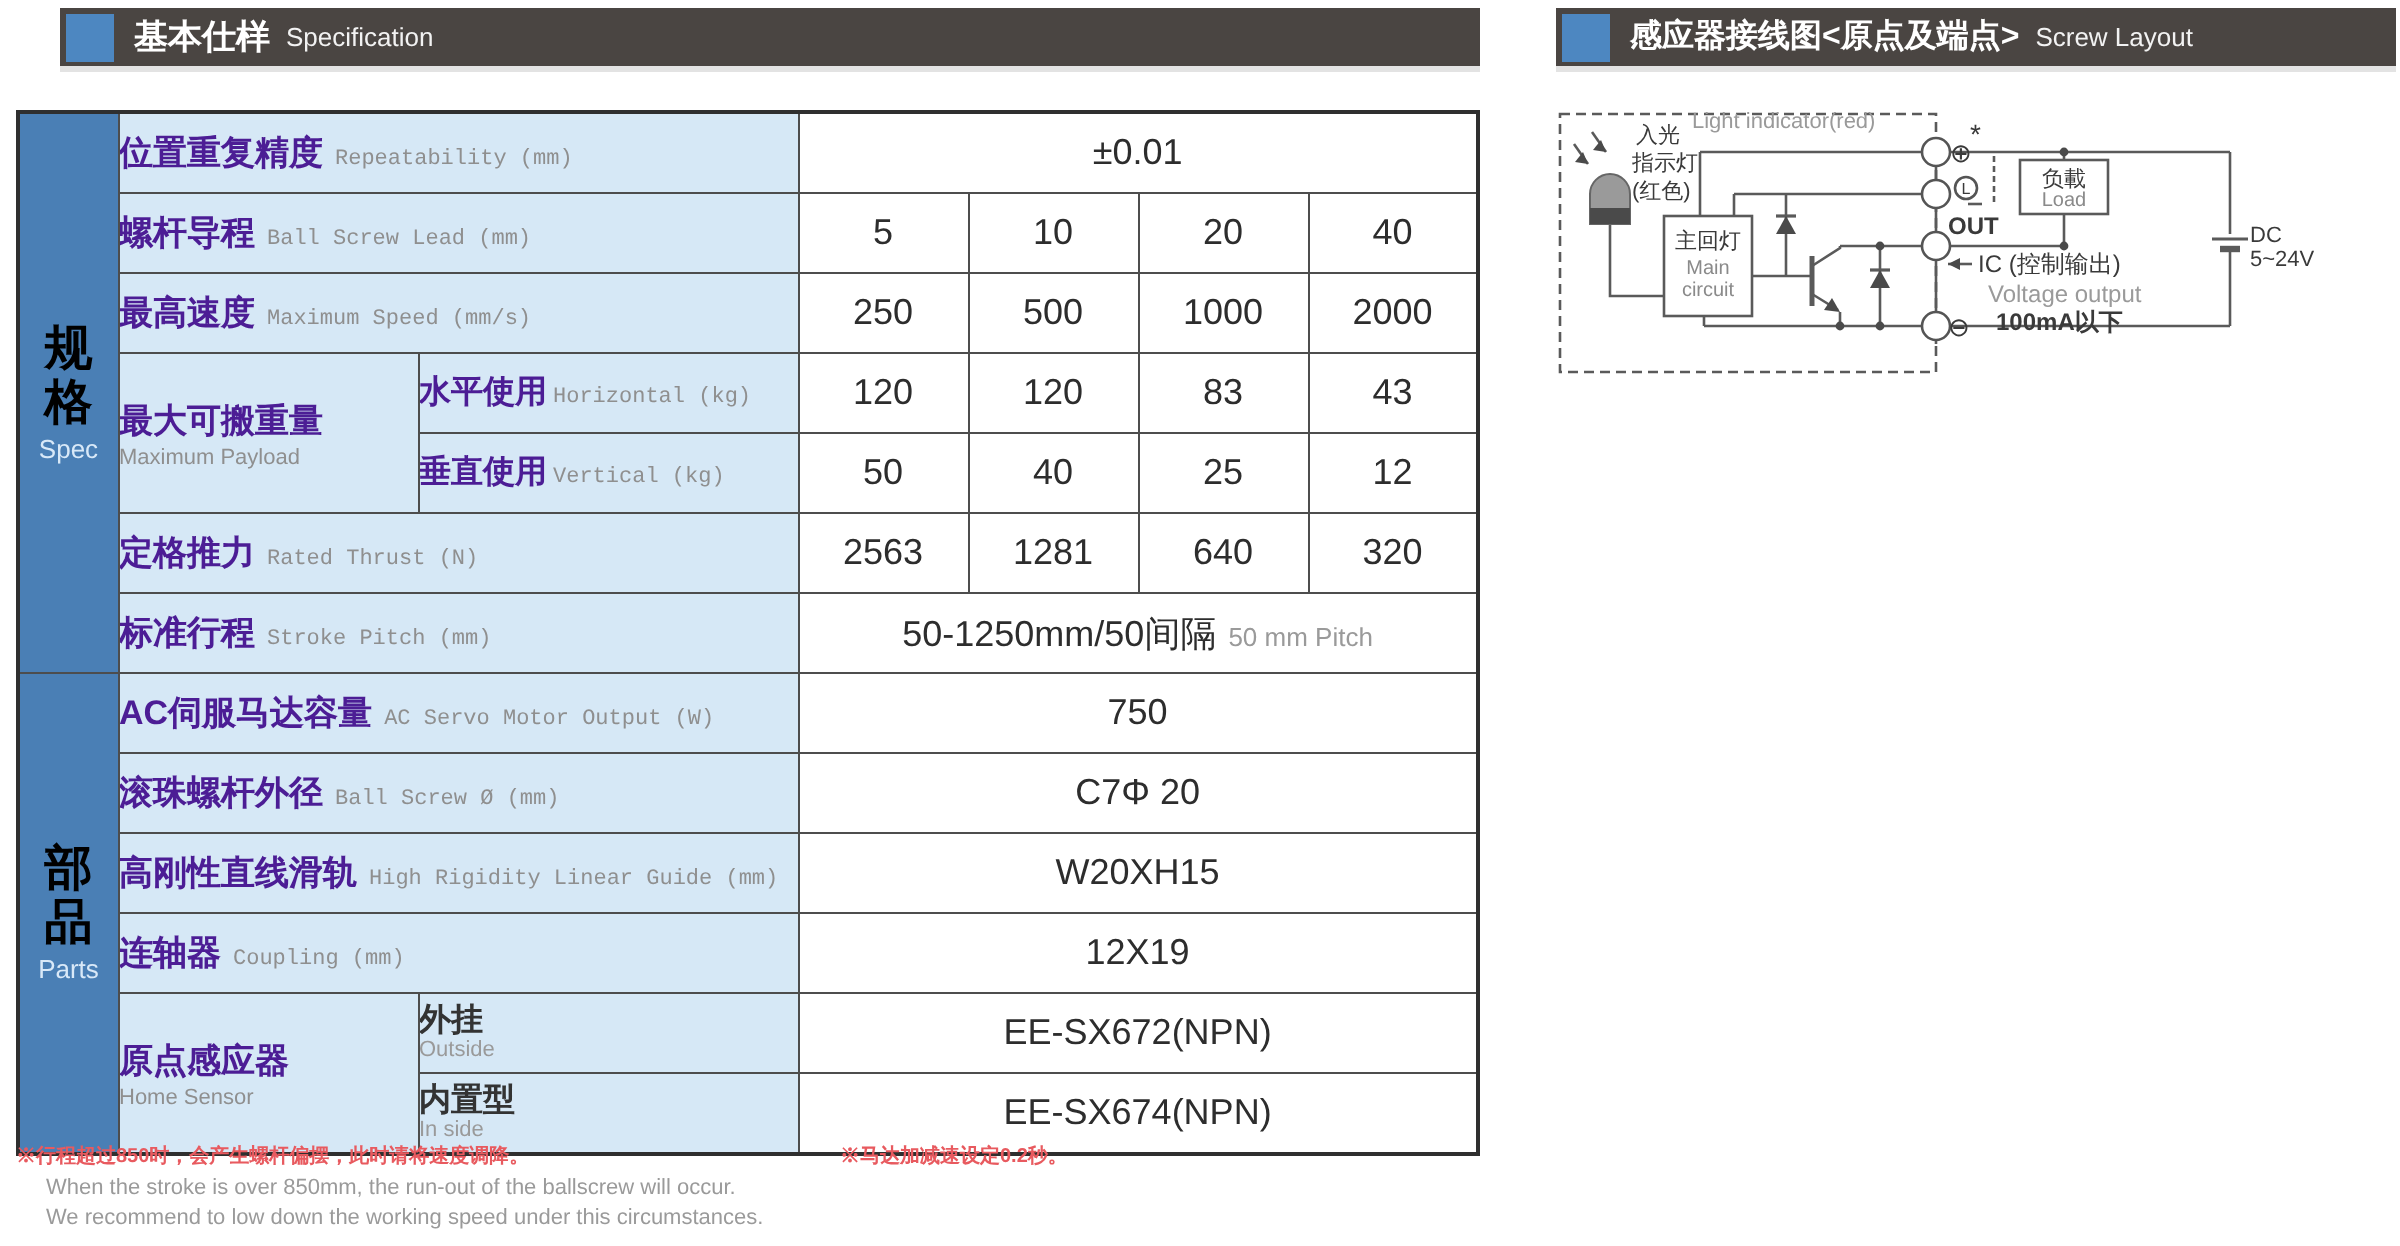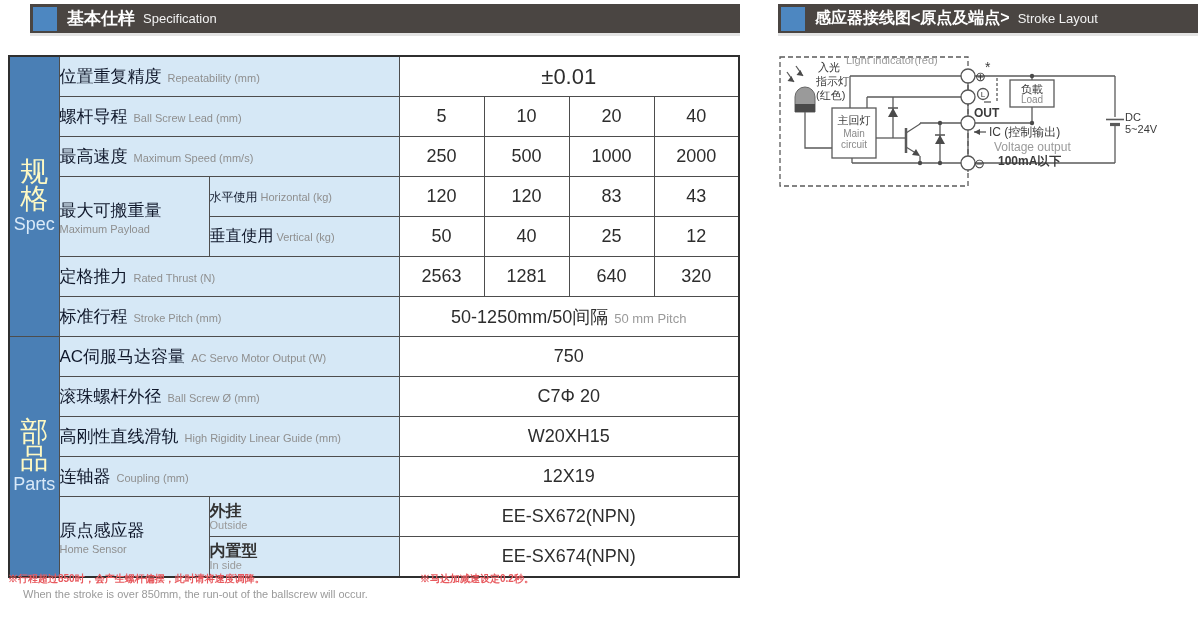--- a/index.html
+++ b/index.html
@@ -10,25 +10,25 @@
   .hbar-left{left:30px;width:710px;}
   .hbar-right{left:778px;width:420px;}
   .hsq{width:24px;height:24px;background:#4d87c1;margin-left:3px;flex:0 0 auto;}
   .htitle-zh{color:#fff;font-size:17px;font-weight:bold;margin-left:10px;white-space:nowrap;text-align:center;}
   .htitle-en{color:#f2f2f2;font-size:13px;margin-left:8px;white-space:nowrap;}
 
   
   table.spec{position:absolute;left:8px;top:55px;width:730px;border-collapse:collapse;table-layout:fixed;border:2px solid #2f2f2f;}
   table.spec td{border:1px solid #4d4d4d;height:39px;padding:0;overflow:hidden;}
   .sec{background:#4a7fb5;text-align:center;vertical-align:middle;}
-  .sec-zh{width:28px;margin:0 auto;word-break:break-all;color:#fef9c3;font-size:28px;font-weight:normal;line-height:27px;}
-  .sec-en{color:#d9e9f8;font-size:18px;margin-top:2px;}
+  .sec-zh{width:28px;margin:0 auto;word-break:break-all;color:#000000;font-size:24px;font-weight:bold;line-height:27px;}
+  .sec-en{color:#d9e9f8;font-size:13px;margin-top:2px;}
   .lbl{background:#d6e8f6;vertical-align:middle;padding-left:12px;}
-  .zh{font-size:17px;color:#0f172a;font-weight:400;}
-  .en{font-size:11px;color:#8f8f8f;font-weight:normal;margin-left:6px;}
+  .zh{font-size:17px;color:#4c1d95;font-weight:700;}
+  .en{font-size:11px;color:#8f8f8f;font-weight:normal;margin-left:6px;font-family:Liberation Mono, monospace;}
   .enb{font-size:11px;color:#8f8f8f;display:block;margin-top:1px;}
   .zhs{font-size:16px;color:#333;font-weight:600;display:block;line-height:16px;}
   .ens{font-size:11px;color:#9a9a9a;display:block;line-height:12px;}
   .val{background:#fff;text-align:center;vertical-align:middle;font-size:18px;color:#2d2d2d;}
   .val .sub{font-size:13px;color:#9a9a9a;margin-left:6px;text-align:right;}
 
   
   .note{position:absolute;top:571px;}
   .note-l{left:8px;}
   .note-r{left:420px;}
@@ -44,59 +44,59 @@
 
 <div class="hbar hbar-left">
   <span class="hsq"></span>
   <span class="htitle-zh">基本仕样</span>
   <span class="htitle-en">Specification</span>
 </div>
 
 <div class="hbar hbar-right">
   <span class="hsq"></span>
   <span class="htitle-zh" style="font-size:16px;">感应器接线图&lt;原点及端点&gt;</span>
-  <span class="htitle-en">Stroke Layout</span>
+  <span class="htitle-en">Screw Layout</span>
 </div>
 
 <table class="spec">
   <colgroup>
       <col style="width:50px">
       <col style="width:150px">
       <col style="width:190px">
       <col style="width:85px">
       <col style="width:85px">
       <col style="width:85px">
       <col style="width:85px">
     </colgroup>
   <tbody>
       <tr>
     <td class="sec" rowspan="7">
       <div class="sec-zh">规格</div>
       <div class="sec-en">Spec</div>
     </td>
     <td class="lbl" colspan="2"><span class="zh">位置重复精度</span><span class="en">Repeatability (mm)</span></td>
-    <td class="val" colspan="4" style="font-size:22px;">±0.01</td>
+    <td class="val" colspan="4" style="font-size:18px;">±0.01</td>
   </tr>
   <tr>
     <td class="lbl" colspan="2"><span class="zh">螺杆导程</span><span class="en">Ball Screw Lead (mm)</span></td>
     <td class="val">5</td>
     <td class="val">10</td>
     <td class="val">20</td>
     <td class="val">40</td>
   </tr>
   <tr>
     <td class="lbl" colspan="2"><span class="zh">最高速度</span><span class="en">Maximum Speed (mm/s)</span></td>
     <td class="val">250</td>
     <td class="val">500</td>
     <td class="val">1000</td>
     <td class="val">2000</td>
   </tr>
   <tr>
     <td class="lbl" rowspan="2"><span class="zh">最大可搬重量</span><span class="enb">Maximum Payload</span></td>
-    <td class="lbl"><span class="zh" style="font-size:12px;">水平使用</span><span class="en" style="margin-left:3px;">Horizontal (kg)</span></td>
+    <td class="lbl"><span class="zh" style="font-size:16px;">水平使用</span><span class="en" style="margin-left:3px;">Horizontal (kg)</span></td>
     <td class="val">120</td>
     <td class="val">120</td>
     <td class="val">83</td>
     <td class="val">43</td>
   </tr>
   <tr>
     <td class="lbl"><span class="zh" style="font-size:16px;">垂直使用</span><span class="en" style="margin-left:3px;">Vertical (kg)</span></td>
     <td class="val">50</td>
     <td class="val">40</td>
     <td class="val">25</td>
@@ -147,20 +147,21 @@
           <span class="ens">In side</span>
         </td>
     <td class="val" colspan="4">EE-SX674(NPN)</td>
   </tr>
 </tbody>
   </table>
 
 <div class="note note-l">
   <div class="note-red">※行程超过850时，会产生螺杆偏摆，此时请将速度调降。</div>
   <div class="note-gray">When the stroke is over 850mm, the run-out of the ballscrew will occur.</div>
+  <div class="note-gray">We recommend to low down the working speed under this circumstances.</div>
 </div>
 <div class="note note-r">
   <div class="note-red">※马达加减速设定0.2秒。</div>
 </div>
 
 <svg class="diagram" width="430" height="150" viewBox="0 0 430 150">
   <g stroke="#5a5a5a" stroke-width="1.3" fill="none">
     <rect x="10" y="12" width="188" height="129" stroke-dasharray="5 3"></rect>
     <line x1="198" y1="25" x2="198" y2="127"></line>
     <line x1="80" y1="31" x2="345" y2="31"></line>

